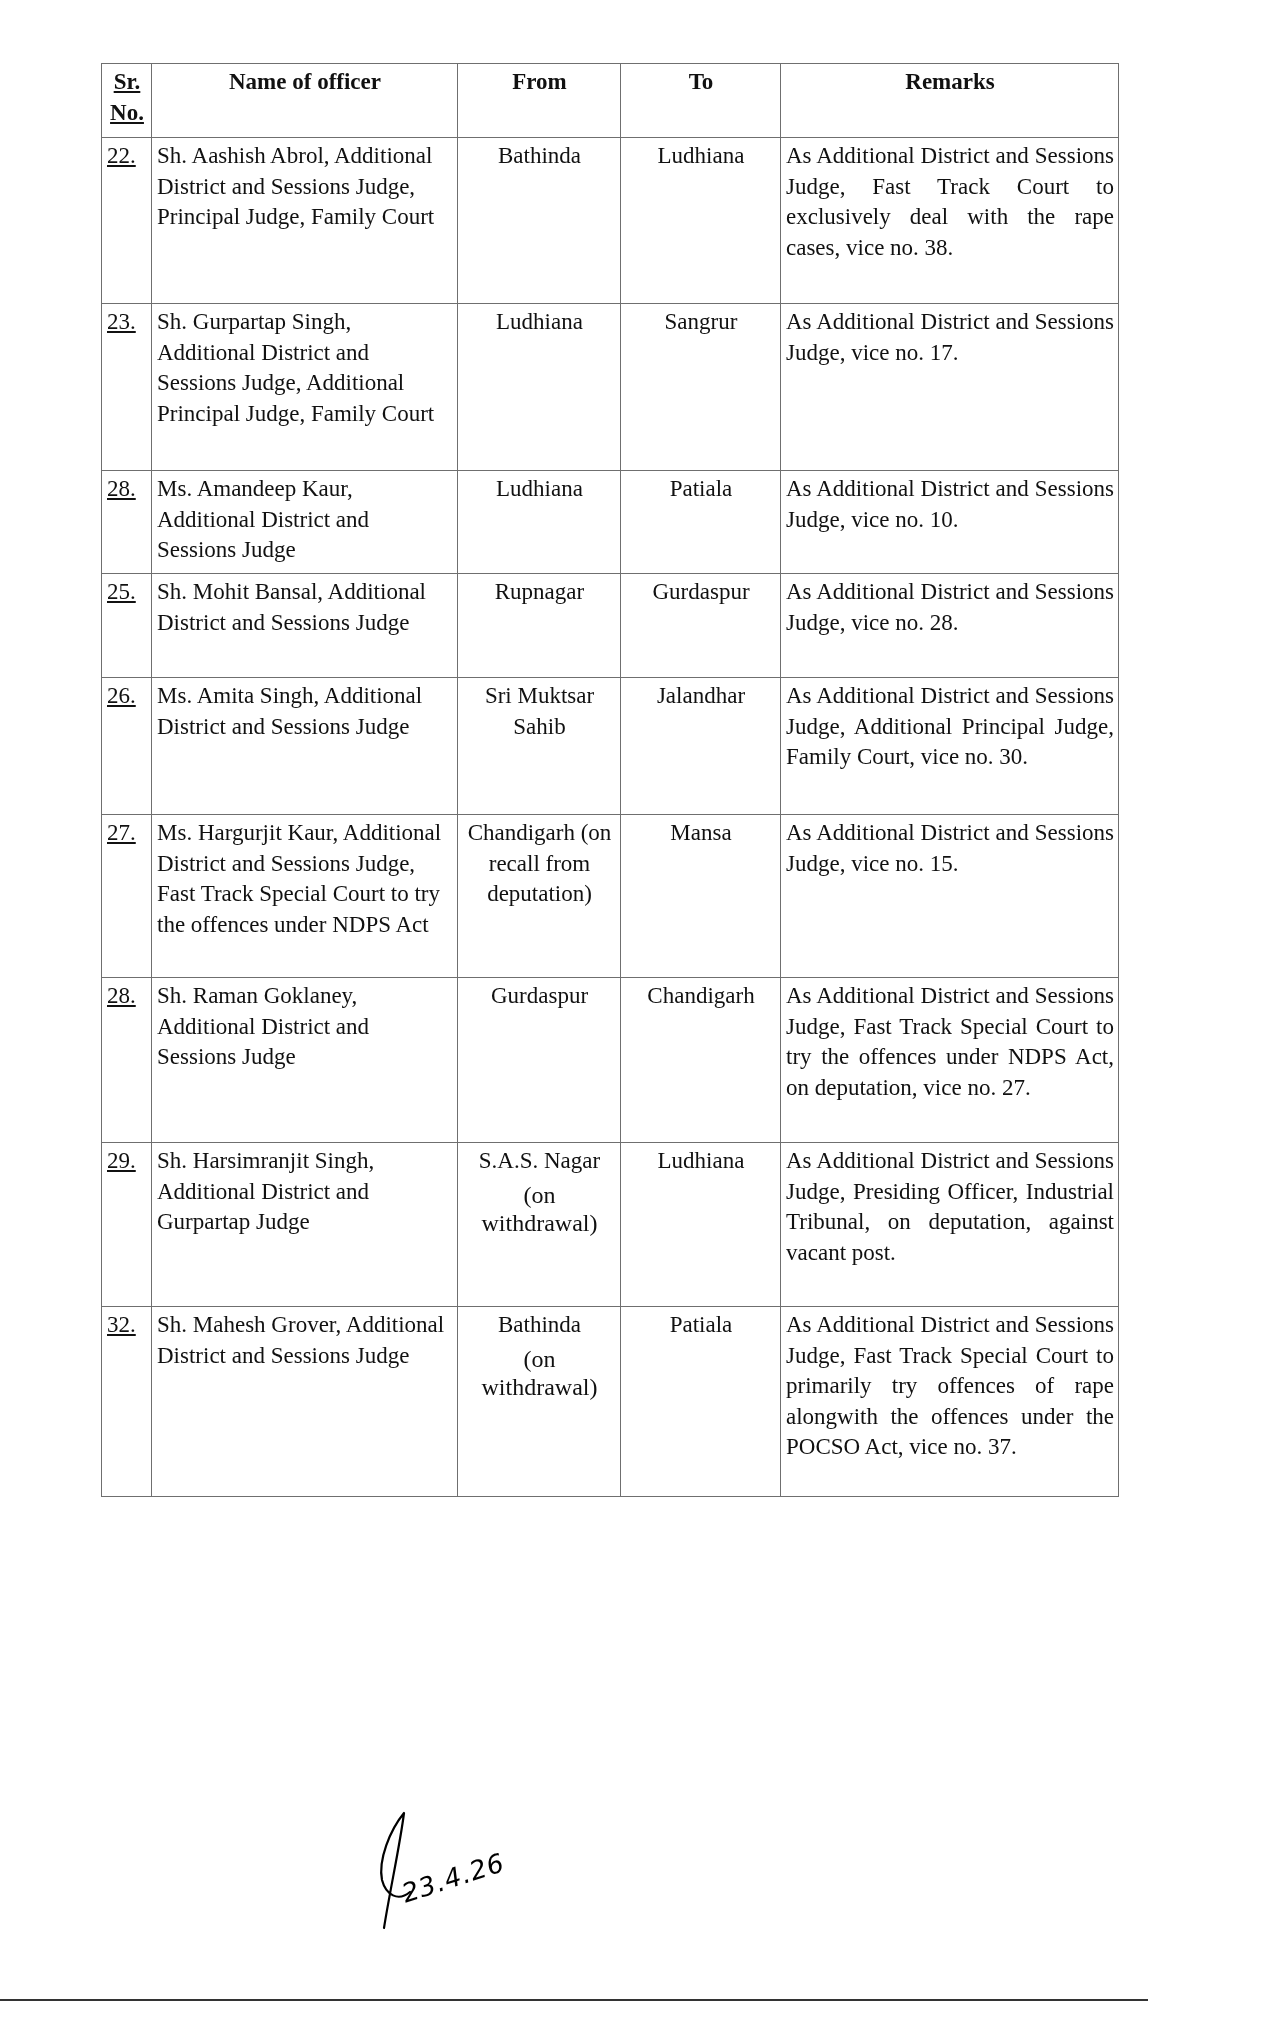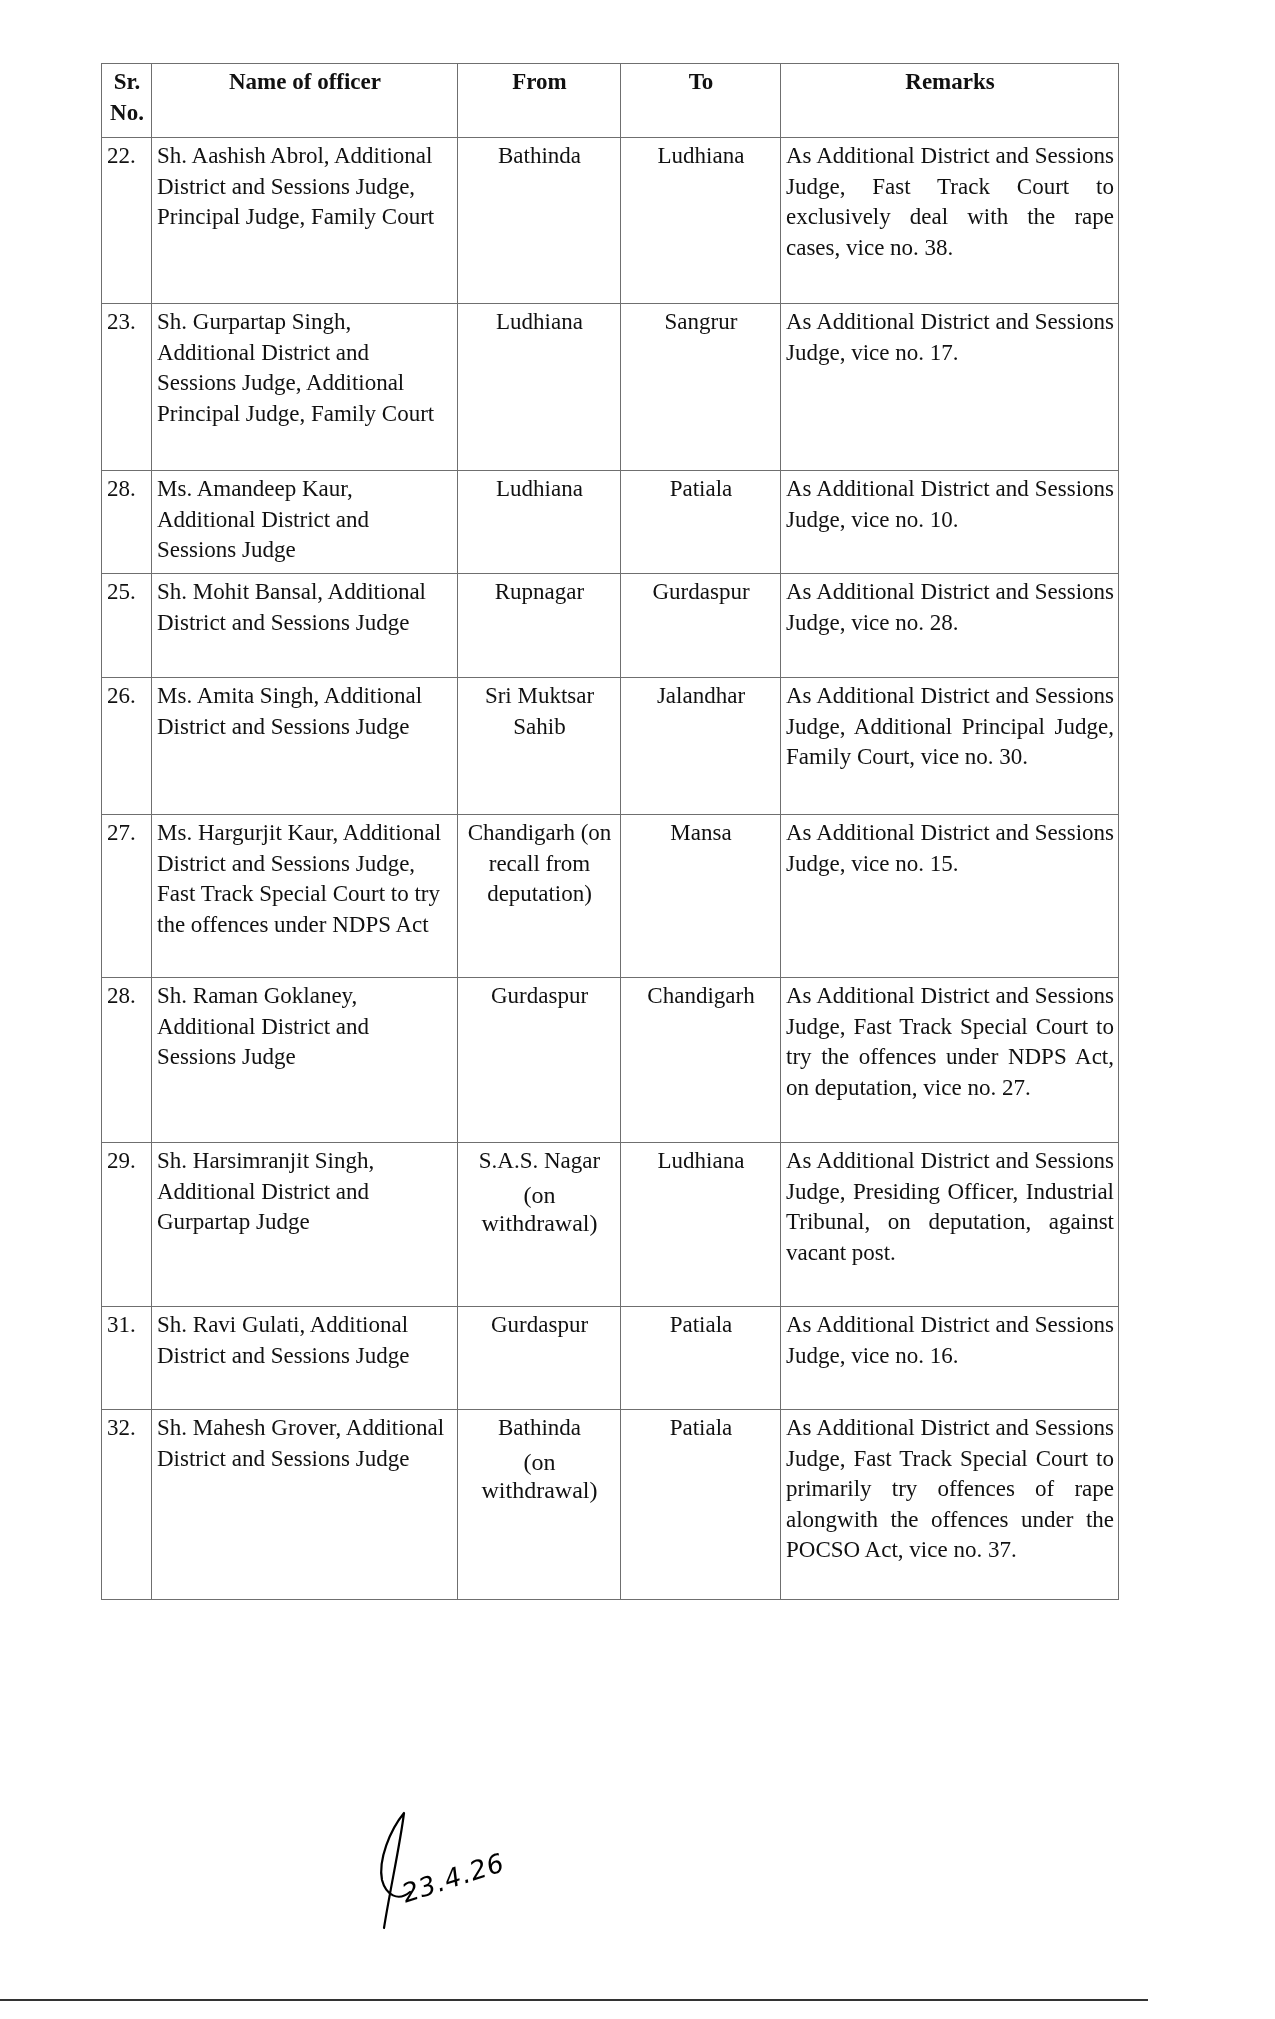--- a/index.html
+++ b/index.html
@@ -4,21 +4,21 @@
   <style>
     html, body { margin: 0; padding: 0; background: #ffffff; }
     body { width: 1275px; height: 2019px; position: relative; overflow: hidden;
            font-family: "Liberation Serif", "DejaVu Serif", serif; color: #111; }
     .page { position: absolute; left: 0; top: 0; width: 1275px; height: 2019px; }
     table.transfers { position: absolute; left: 101px; top: 63px; border-collapse: collapse;
            table-layout: fixed; width: 1017px; }
     table.transfers td, table.transfers th { border: 1px solid #6f6f6f; vertical-align: top;
            font-size: 23px; line-height: 30.5px; padding: 3px 4px 0 5px; }
     table.transfers th { font-weight: bold; text-align: center; }
-    th.col-sr, td.col-sr { text-align: left; font-weight: normal; padding-left: 4px; padding-right: 0; }
+    th.col-sr, td.col-sr { text-align: left; font-weight: normal; padding-left: 4px; padding-right: 0; text-decoration: underline; }
     th.col-name { text-align: left; }
     td.col-from, td.col-to { text-align: center; }
     td.col-remarks { text-align: justify; padding-right: 3px; }
     tr.hdr { height: 74px; }
     .small { font-size: 24px; line-height: 28px; display: block; margin-top: 4px; }
     .sig { position: absolute; left: 360px; top: 1800px; width: 200px; height: 140px; }
     .sig-date { position: absolute; left: 398px; top: 1880px; font-family: "DejaVu Sans", sans-serif;
            font-size: 26px; font-style: italic; transform: rotate(-18deg); transform-origin: left top;
            letter-spacing: 1px; color: #000; }
     .footer-rule { position: absolute; left: 0; top: 1999px; width: 1148px; height: 0;
@@ -95,27 +95,20 @@
           <td class="col-to">Chandigarh</td>
           <td class="col-remarks">As Additional District and Sessions Judge, Fast Track Special Court to try the offences under NDPS Act, on deputation, vice no. 27.</td>
         </tr>
         <tr style="height: 164px;">
           <td class="col-sr">29.</td>
           <td class="col-name">Sh. Harsimranjit Singh, Additional District and Gurpartap Judge</td>
           <td class="col-from"><span>S.A.S. Nagar</span><span class="small">(on withdrawal)</span></td>
           <td class="col-to">Ludhiana</td>
           <td class="col-remarks">As Additional District and Sessions Judge, Presiding Officer, Industrial Tribunal, on deputation, against vacant post.</td>
         </tr>
-        <tr style="height: 103px;">
-          <td class="col-sr">31.</td>
-          <td class="col-name">Sh. Ravi Gulati, Additional District and Sessions Judge</td>
-          <td class="col-from"><span>Gurdaspur</span></td>
-          <td class="col-to">Patiala</td>
-          <td class="col-remarks">As Additional District and Sessions Judge, vice no. 16.</td>
-        </tr>
         <tr style="height: 190px;">
           <td class="col-sr">32.</td>
           <td class="col-name">Sh. Mahesh Grover, Additional District and Sessions Judge</td>
           <td class="col-from"><span>Bathinda</span><span class="small">(on withdrawal)</span></td>
           <td class="col-to">Patiala</td>
           <td class="col-remarks">As Additional District and Sessions Judge, Fast Track Special Court to primarily try offences of rape alongwith the offences under the POCSO Act, vice no. 37.</td>
         </tr>
       </tbody>
   </table>
 

